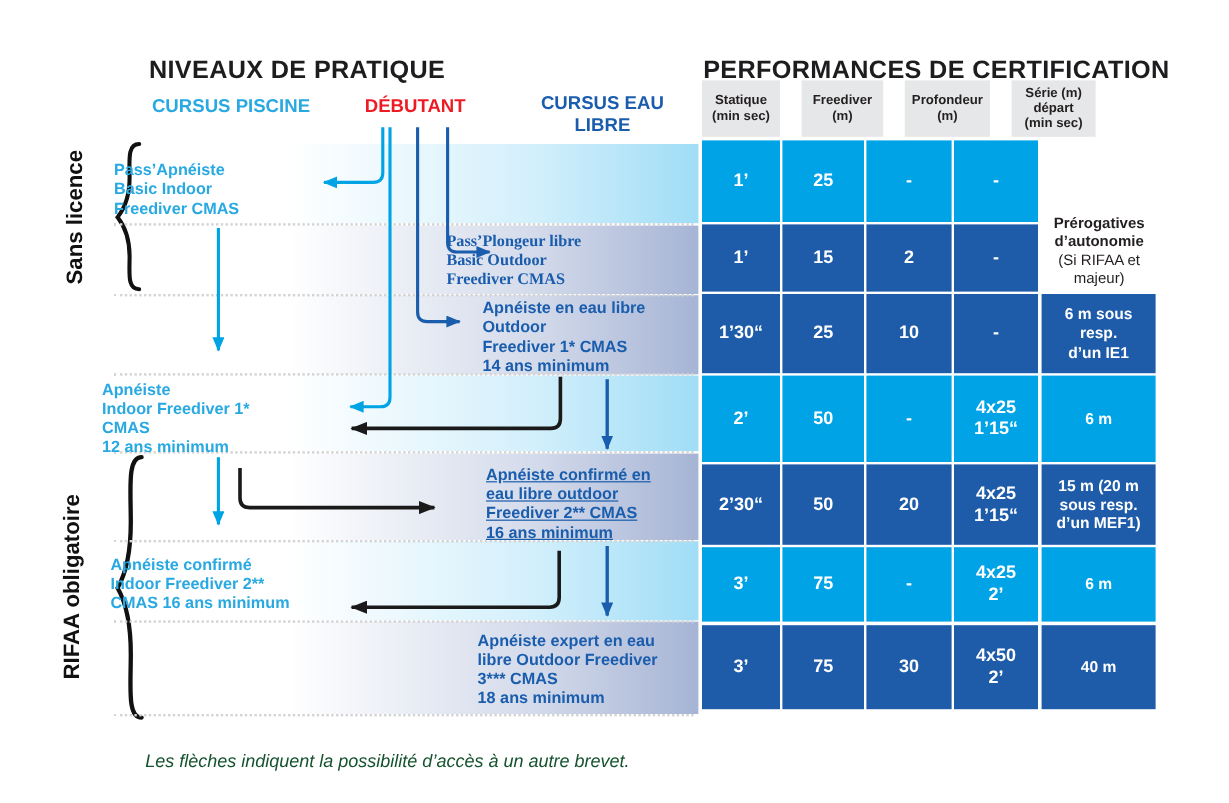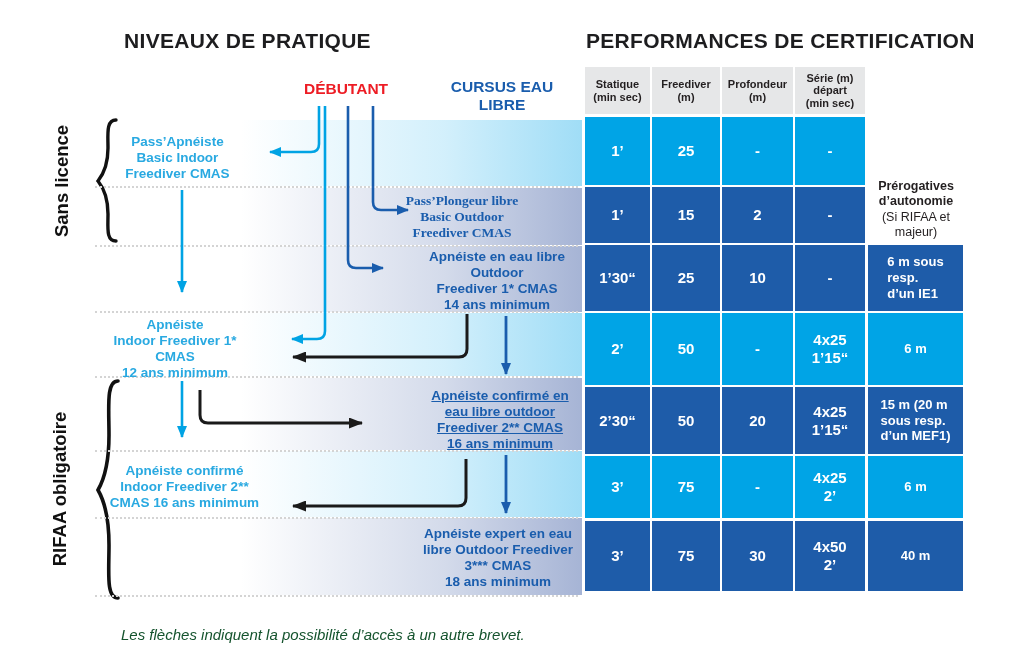--- a/index.html
+++ b/index.html
@@ -3,74 +3,75 @@
 <meta charset="utf-8">
 <style>
   html,body { margin:0; padding:0; background:#fff; }
   .canvas {
     position:relative; width:1024px; height:669px; background:#ffffff;
     font-family:"Liberation Sans", sans-serif; overflow:hidden;
   }
   .abs { position:absolute; }
   .pre { white-space:pre-line; }
 
-  .title { position:absolute; font-weight:bold; font-size:21px; color:#1d1d1f; letter-spacing:.3px; }
+  .title { position:absolute; font-weight:bold; font-size:21px; color:#1d1d1f; letter-spacing:.3px;margin-top:18px; }
   .title.left { left:100px; top:29px; width:295px; text-align:center; }
   .title.right { left:586px; top:29px; width:420px; text-align:left; }
 
   .track { position:absolute; font-weight:bold; font-size:15.5px; text-align:center; line-height:1.15; }
   .track.piscine { left:115px; top:80px; width:155px; color:#29A9E1; }
   .track.debutant { left:296px; top:80px; width:100px; color:#ED1C24; }
   .track.eaulibre { left:438px; top:78px; width:128px; color:#1A5DAD; }
 
   .vlabel { position:absolute; font-weight:bold; font-size:18.5px; color:#111;
     transform:translate(-50%,-50%) rotate(-90deg); white-space:nowrap; }
 
   .band { position:absolute; left:95px; width:487px; }
   .band-light { background:linear-gradient(90deg, rgba(166,224,248,0) 0%, rgba(166,224,248,0) 30%, rgba(166,224,248,.5) 72%, #a0ddf6 100%); }
   .band-dark  { background:linear-gradient(90deg, rgba(168,182,214,0) 0%, rgba(168,182,214,0) 30%, rgba(168,182,214,.5) 72%, #a6b4d5 100%); }
 
   .sep { position:absolute; left:95px; width:483px; height:0; border-top:2px dotted #d4d4d4; }
 
-  .level { position:absolute; font-weight:bold; font-size:13.5px; line-height:1.18; text-align:center; white-space:pre-line; }
+  .level { position:absolute; font-weight:bold; font-size:13.5px; line-height:1.18; white-space:pre-line; }
   .level.light { color:#29A9E1; }
   .level.dark  { color:#1A5DAD; }
 
   .arrows { position:absolute; left:0; top:0; pointer-events:none; }
 
   .thead { position:absolute; left:585px; top:67px; width:280px; height:47px;
-    display:grid; grid-template-columns:65px 68px 71px 70px; gap:2px; }
+    display:grid; grid-template-columns:65px 68px 71px 70px; gap:18px; }
   .thcell { background:#E6E7E8; color:#231F20; font-weight:bold; font-size:11px; line-height:1.15;
     display:flex; align-items:center; justify-content:center; text-align:center; white-space:pre-line; }
 
   .trow { position:absolute; left:585px; width:280px;
     display:grid; grid-template-columns:65px 68px 71px 70px; gap:2px; }
   .tcell { display:flex; align-items:center; justify-content:center; color:#fff; font-weight:bold;
     font-size:15px; text-align:center; white-space:pre-line; line-height:1.2; }
   .bg-light { background:#00A4E6; }
   .bg-dark  { background:#1E5CA9; }
 
   .pcell { position:absolute; left:868px; width:95px; display:flex; align-items:center; justify-content:center;
-    color:#fff; font-weight:bold; font-size:13px; white-space:pre-line; line-height:1.22; }
+    color:#fff; font-weight:bold; font-size:13px; text-align:center; white-space:pre-line; line-height:1.22; }
 
   .prerog-head { position:absolute; left:861px; top:179px; width:110px; text-align:center;
     color:#231F20; font-size:12.5px; line-height:1.22; }
   .prerog-head .b { font-weight:bold; white-space:pre-line; }
   .prerog-head .n { font-weight:normal; white-space:pre-line; }
 
   .caption { position:absolute; left:121px; top:626px; font-style:italic; font-size:15px; color:#14532d; }
 </style>
 </head>
 <body>
 
 <div class="canvas">
 
   <div class="title left">NIVEAUX DE PRATIQUE</div>
   <div class="title right">PERFORMANCES DE CERTIFICATION</div>
 
+  <div class="track piscine">CURSUS PISCINE</div>
   <div class="track debutant">DÉBUTANT</div>
   <div class="track eaulibre pre">CURSUS EAU
 LIBRE</div>
 
   <div class="vlabel" style="left:62px; top:181px;">Sans licence</div>
   <div class="vlabel" style="left:60px; top:489px;">RIFAA obligatoire</div>
 
   <svg class="abs" style="left:93px; top:117px;" width="27" height="127" viewBox="0 0 27 127">
     <path d="M23,3 C13,3 15,17 15,31 C15,49 9,59 5,64 C9,69 15,79 15,97 C15,111 13,124 23,124" fill="none" stroke="#111" stroke-width="3.4" stroke-linecap="round"></path>
   </svg>

